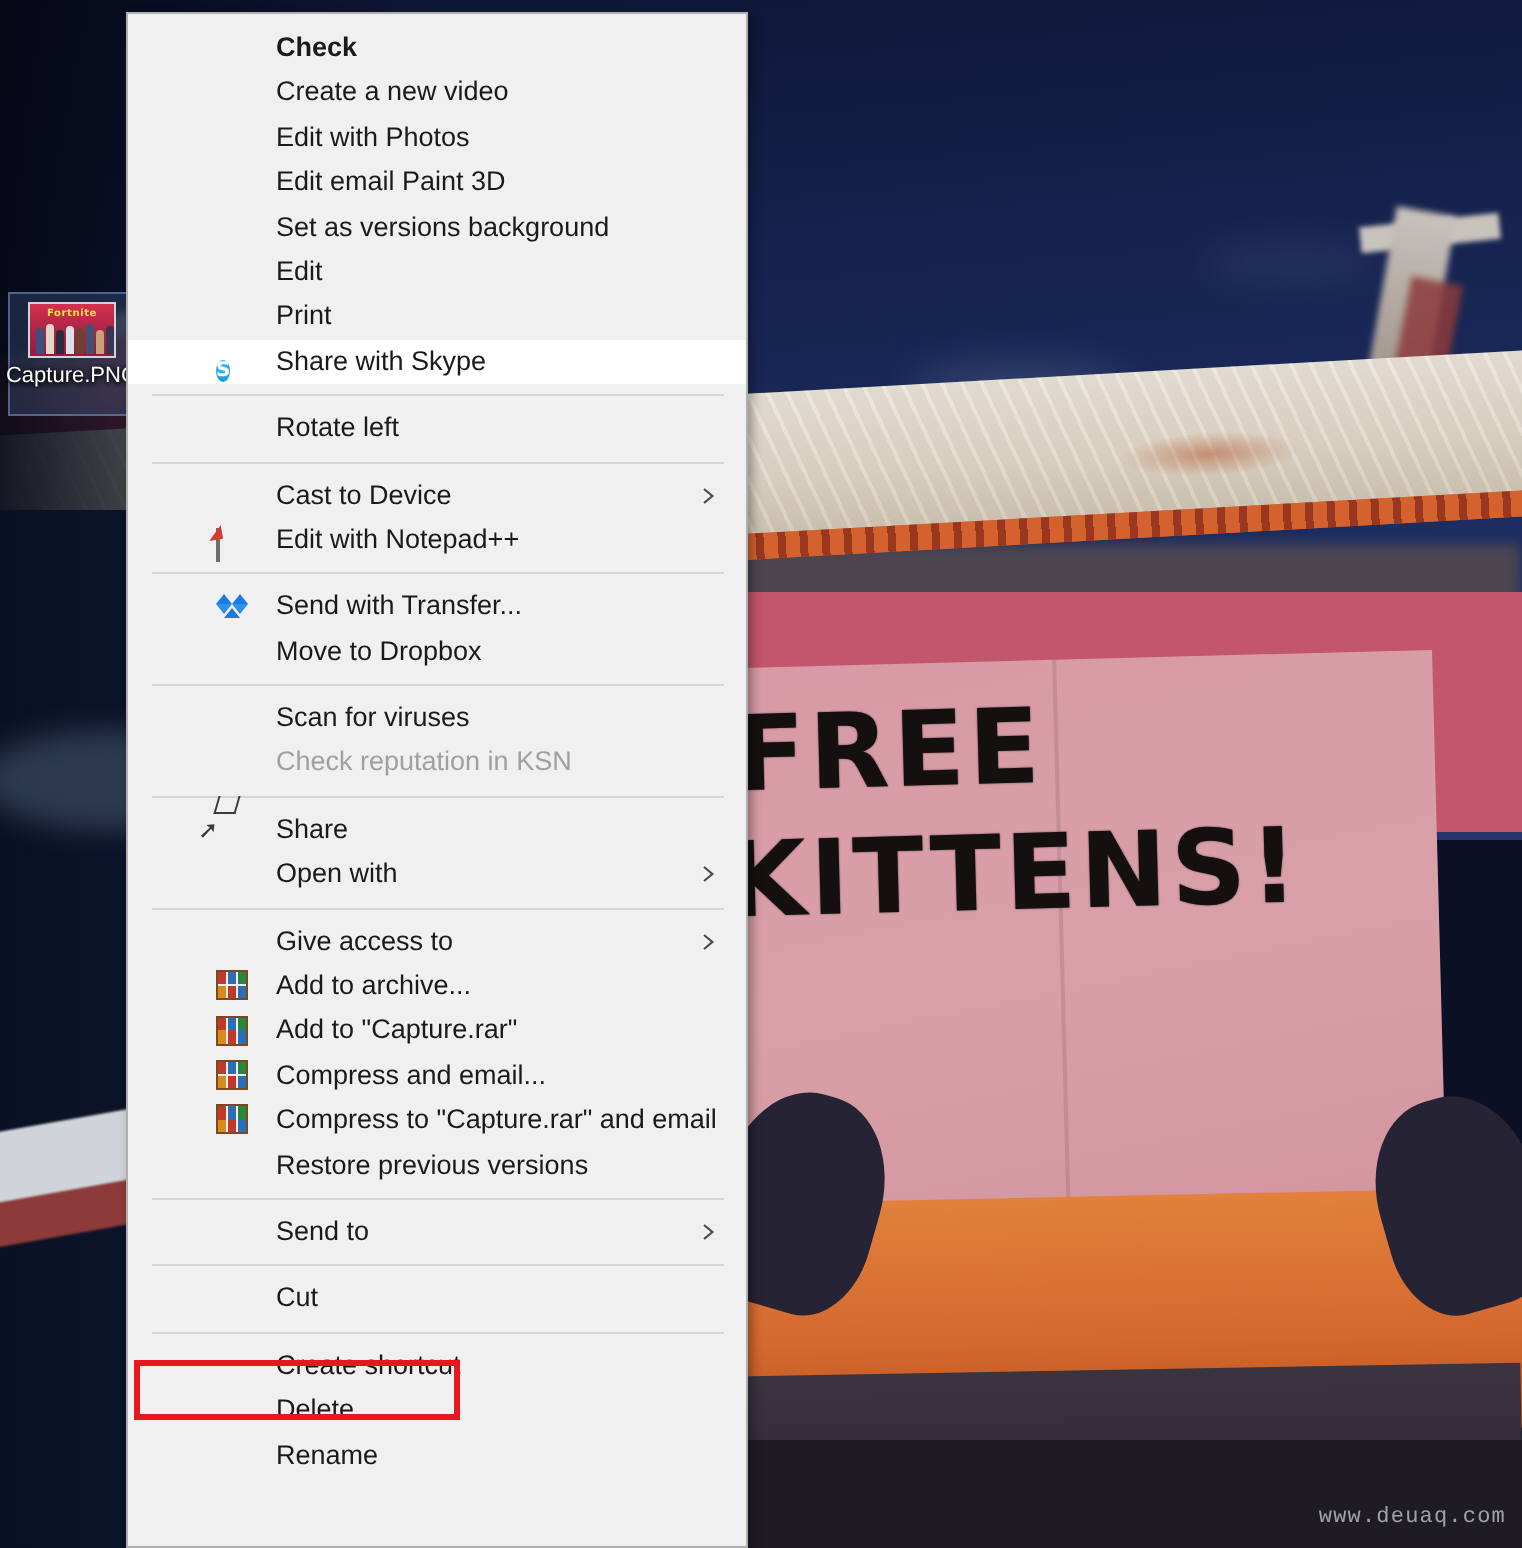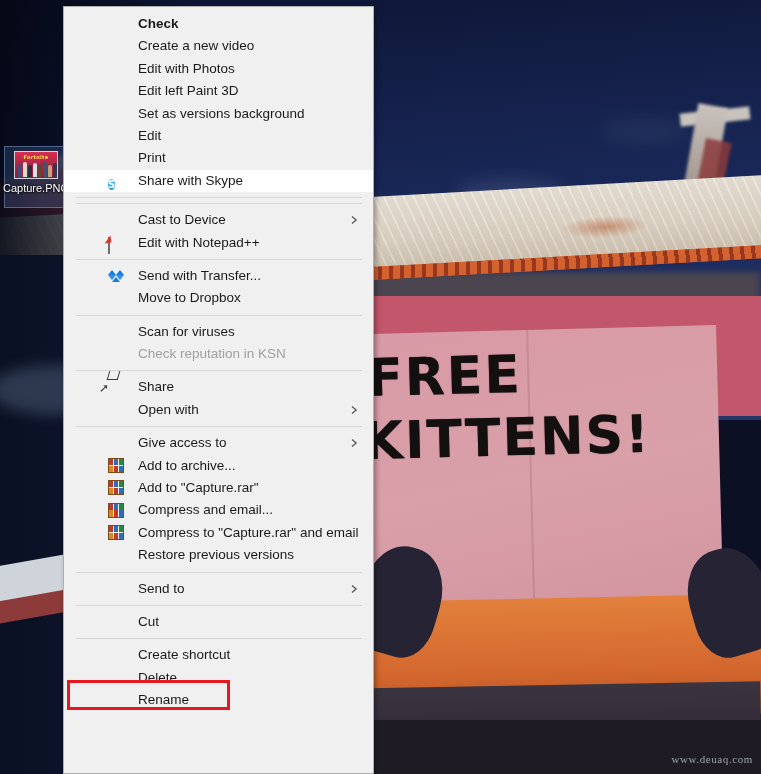--- a/index.html
+++ b/index.html
@@ -140,21 +140,21 @@
     background:#8c3a3a; transform:rotate(-10deg); filter:blur(.6px);
   }
   .left-blur {
     position:absolute; left:-10px; top:365px; width:130px; height:50px;
     background:rgba(120,150,175,.30); border-radius:50%; filter:blur(7px);
   }
 
   .watermark {
     position:absolute; right:8px; bottom:9px;
     color:rgba(190,195,205,.80); font-size:11px; letter-spacing:.6px;
-    font-family:Liberation Serif, serif;
+    font-family:Liberation Mono, monospace;
   }
 
   
   #desktop-icon {
     position:absolute; left:4px; top:146px; width:64px; height:62px;
   }
   .icon-sel {
     position:absolute; inset:0;
     background:rgba(100,140,200,.22);
     border:1px solid rgba(140,175,225,.45);
@@ -323,26 +323,27 @@
       <div class="fig" style="left:36px;height:14px;background:#3a3550;"></div>
     </div>
   </div>
   <div class="icon-label">Capture.PNG</div>
 </div>
 
 <div id="context-menu">
     <div class="mi bold"><span>Check</span></div>
     <div class="mi"><span>Create a new video</span></div>
     <div class="mi"><span>Edit with Photos</span></div>
-    <div class="mi"><span>Edit left Paint 3D</span></div>
+    <div class="mi"><span>Edit email Paint 3D</span></div>
     <div class="mi"><span>Set as versions background</span></div>
     <div class="mi"><span>Edit</span></div>
     <div class="mi"><span>Print</span></div>
     <div class="mi hl"><span class="ico"><span class="ic-skype">S</span></span><span>Share with Skype</span></div>
     <div class="sep"></div>
+    <div class="mi"><span>Rotate left</span></div>
     <div class="sep"></div>
     <div class="mi"><span>Cast to Device</span><span class="arrow">
         <svg width="9" height="9" viewBox="0 0 9 9">
           <path d="M2 1 L6.2 4.5 L2 8" fill="none" stroke="#4a4a4a" stroke-width="1.1"></path>
         </svg>
       </span></div>
     <div class="mi"><span class="ico"><span class="ic-npp"></span></span><span>Edit with Notepad++</span></div>
     <div class="sep"></div>
     <div class="mi"><span class="ico"><span class="ic-dropbox"><i class="db1"></i><i class="db2"></i><i class="db3"></i><i class="db4"></i><i class="db5"></i></span></span><span>Send with Transfer...</span></div>
     <div class="mi"><span>Move to Dropbox</span></div>

